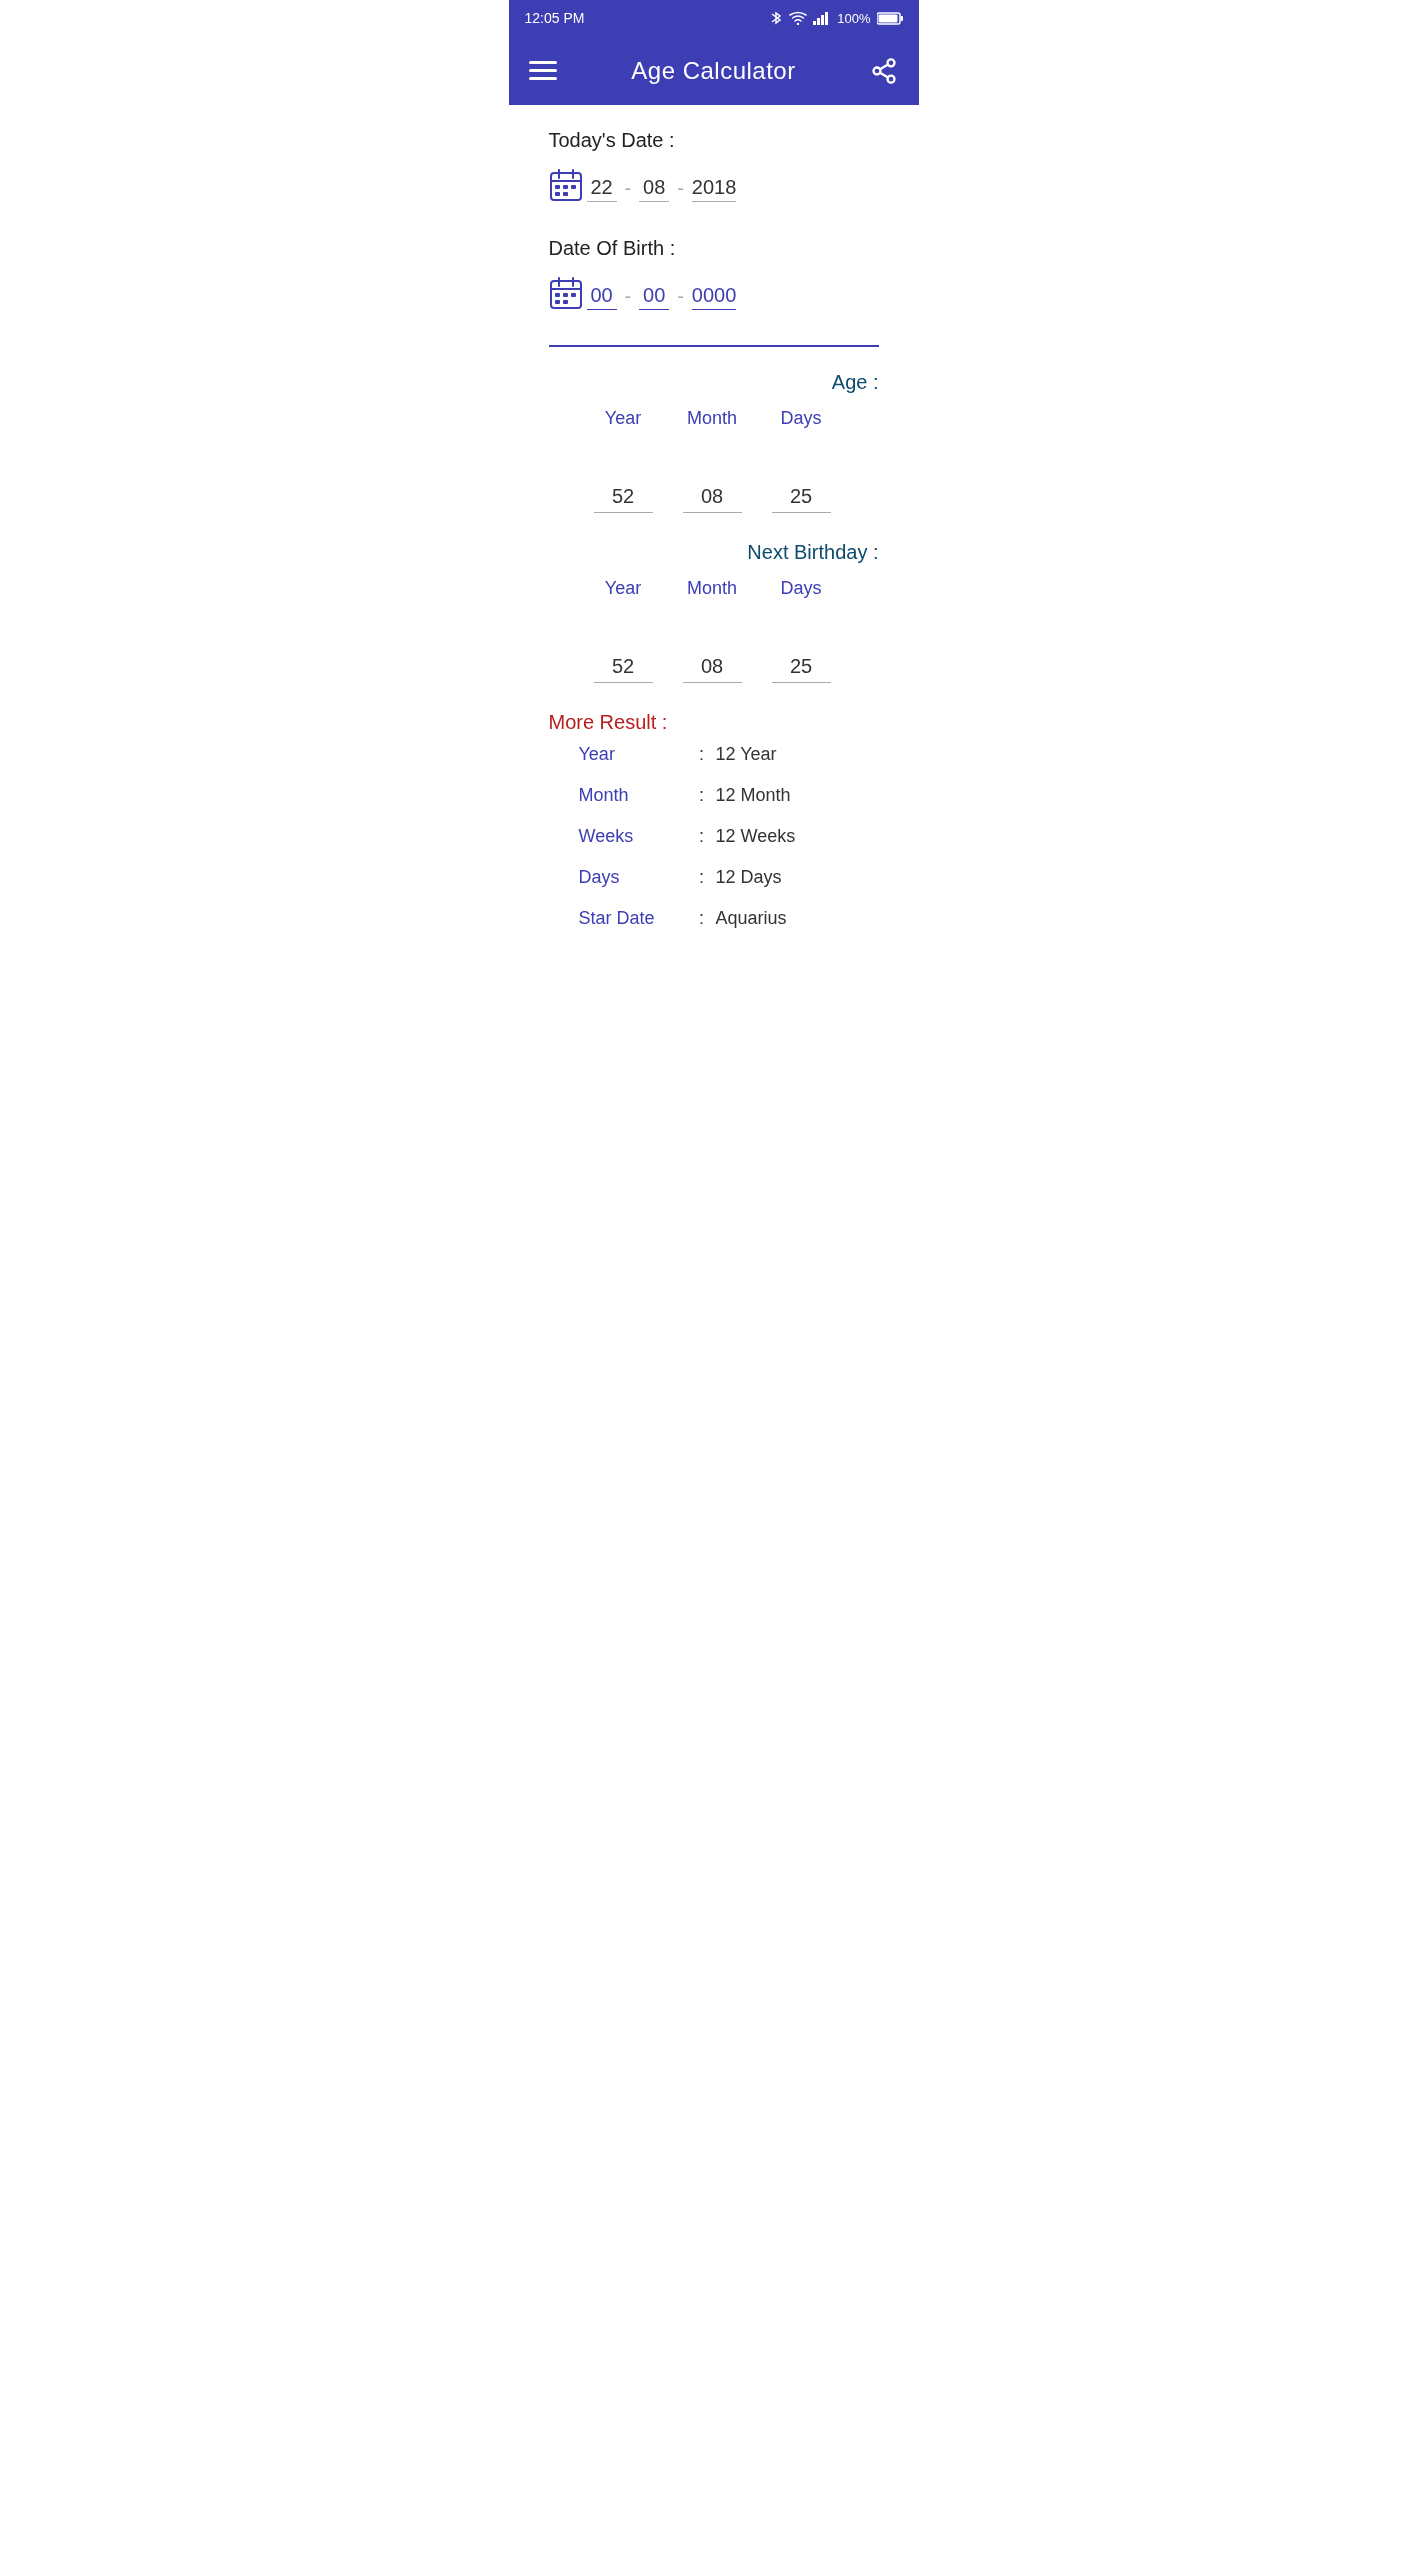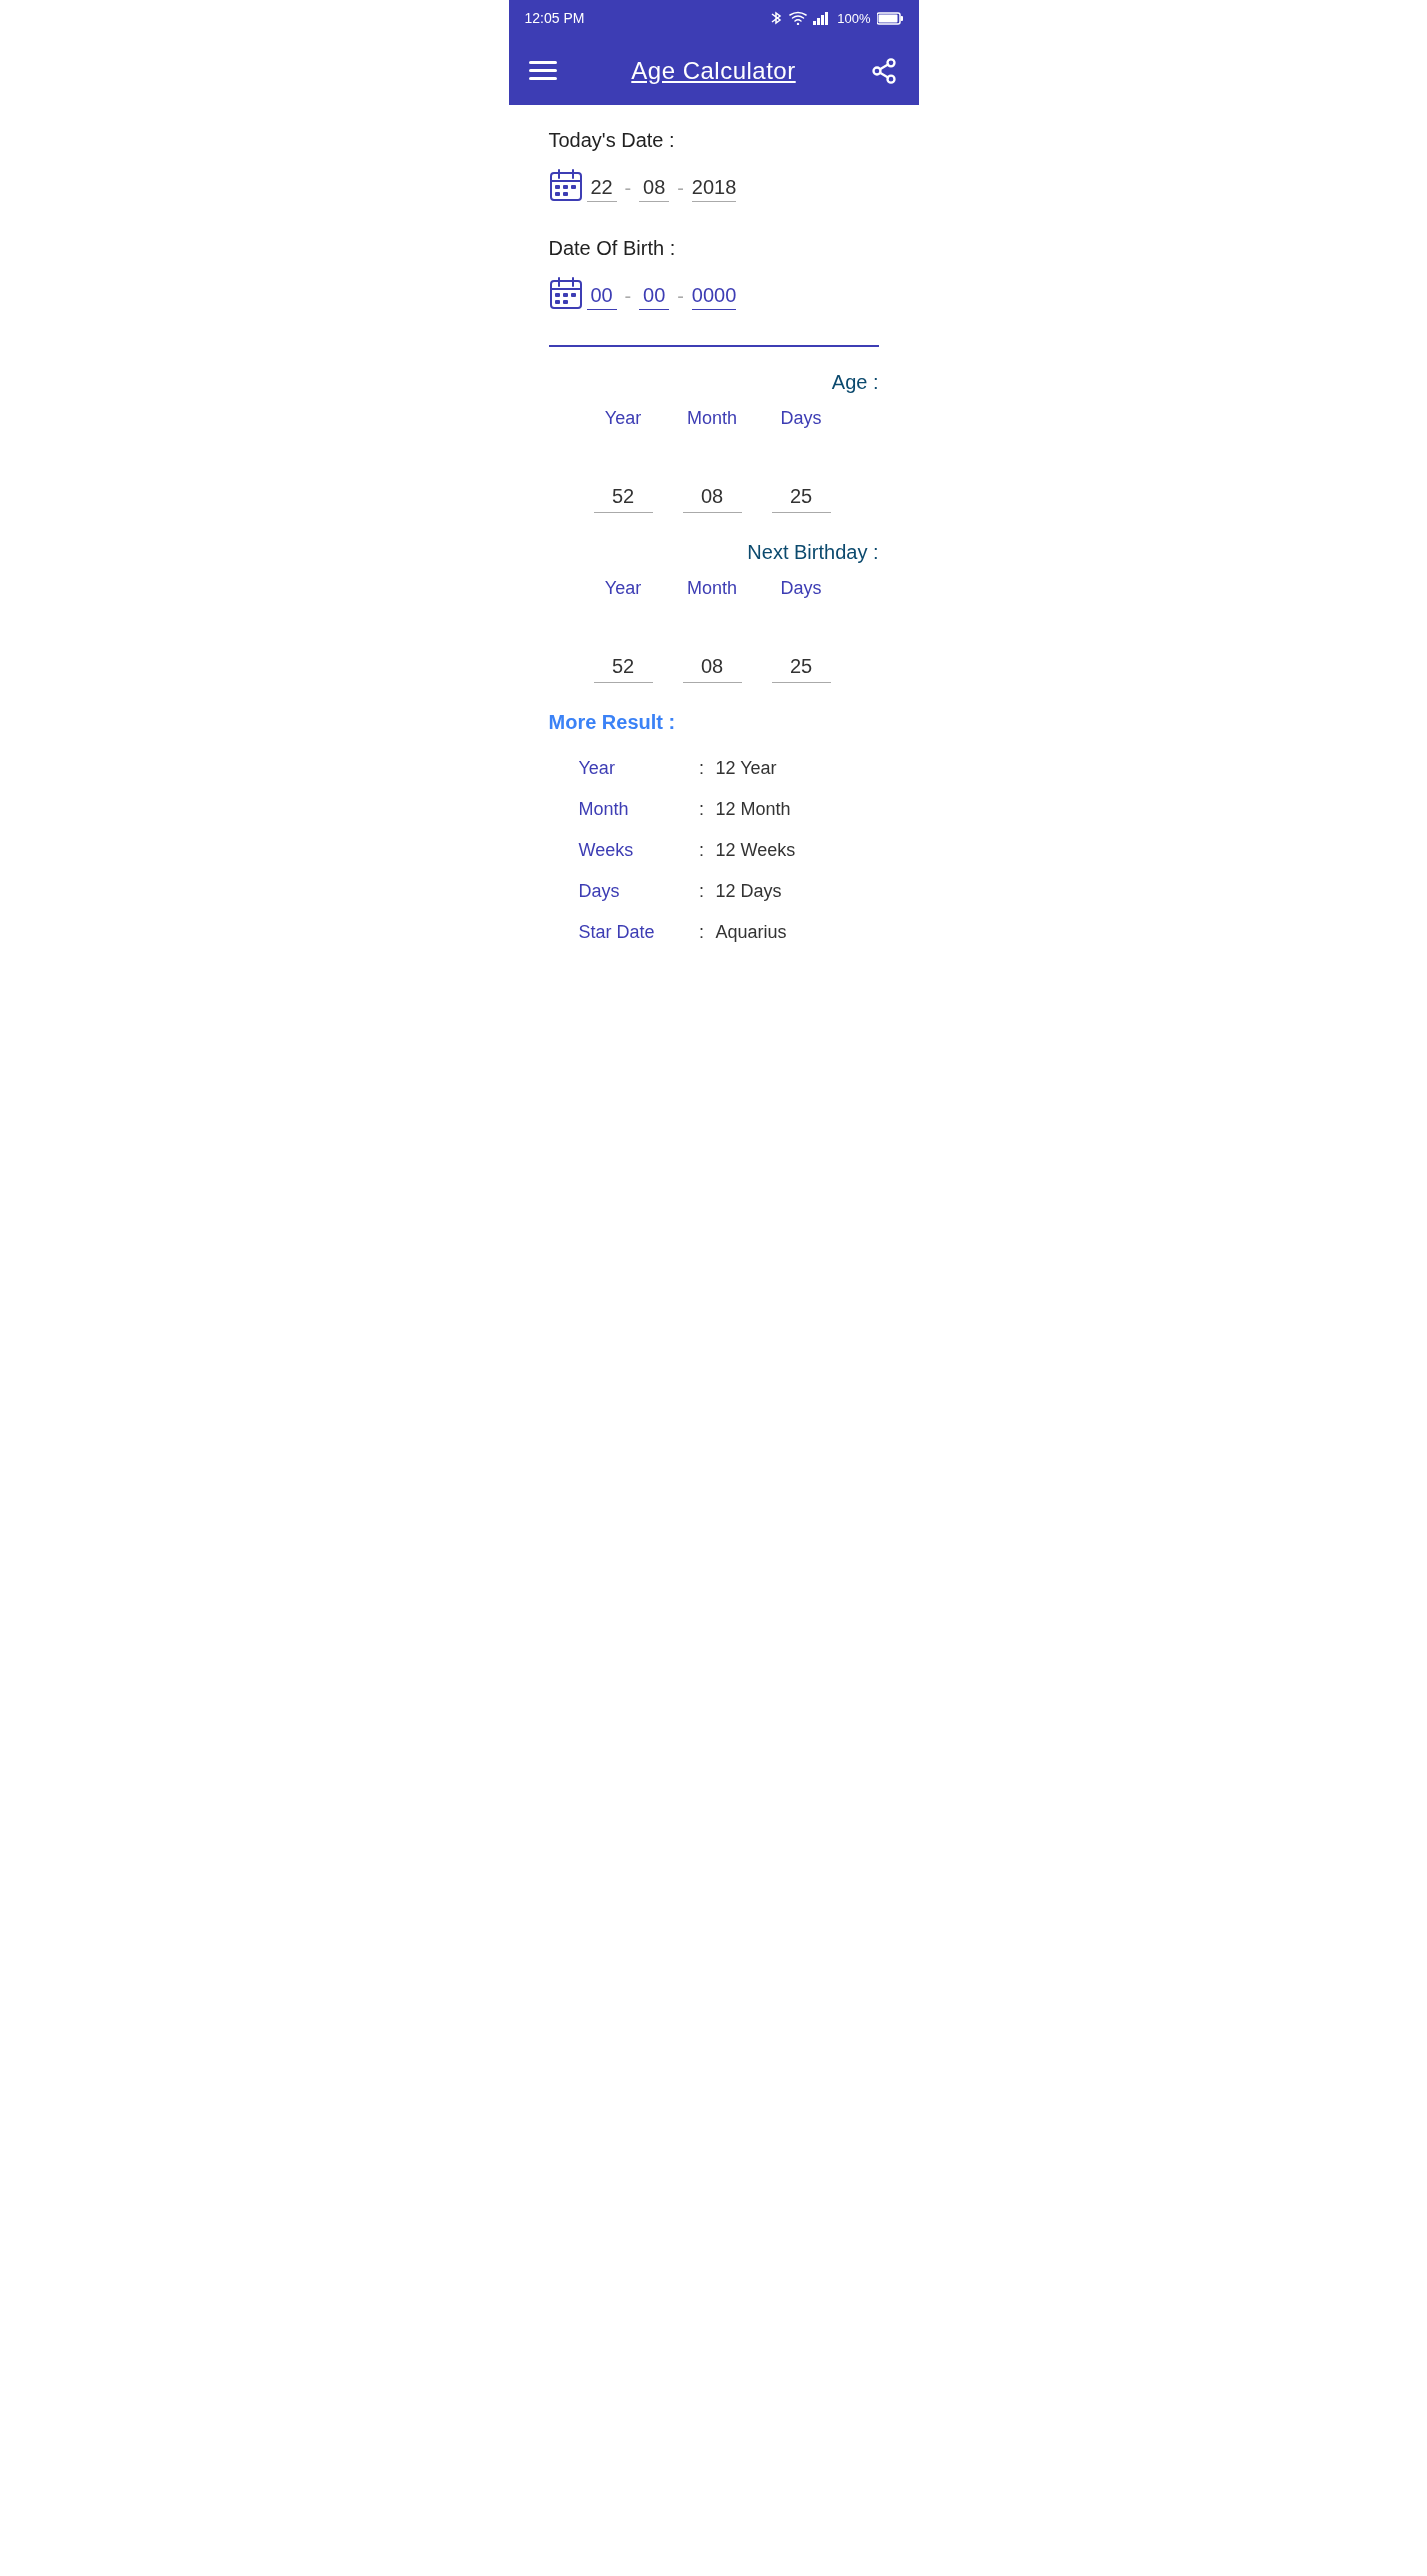--- a/index.html
+++ b/index.html
@@ -48,21 +48,20 @@
       align-items: center;
       justify-content: space-between;
       padding: 14px 20px;
       height: 69px;
     }
 
     .header-title {
       font-size: 24px;
       font-weight: 500;
       letter-spacing: 0.5px;
-      text-decoration: underline;
     }
 
     .hamburger-icon {
       display: flex;
       flex-direction: column;
       gap: 5px;
       cursor: pointer;
     }
 
     .hamburger-icon span {
@@ -199,23 +198,23 @@
       margin-top: 48px;
     }
 
     
     .more-result-section {
       margin-top: 8px;
     }
 
     .more-result-label {
       font-size: 20px;
-      color: #3b82f6;
-      font-weight: 700;
-      margin-bottom: 14px;
+      color: #b91c1c;
+      font-weight: 400;
+      margin-bottom: 0;
     }
 
     .more-result-row {
       display: flex;
       align-items: center;
       padding: 10px 0 10px 30px;
       gap: 0;
     }
 
     .more-result-key {

